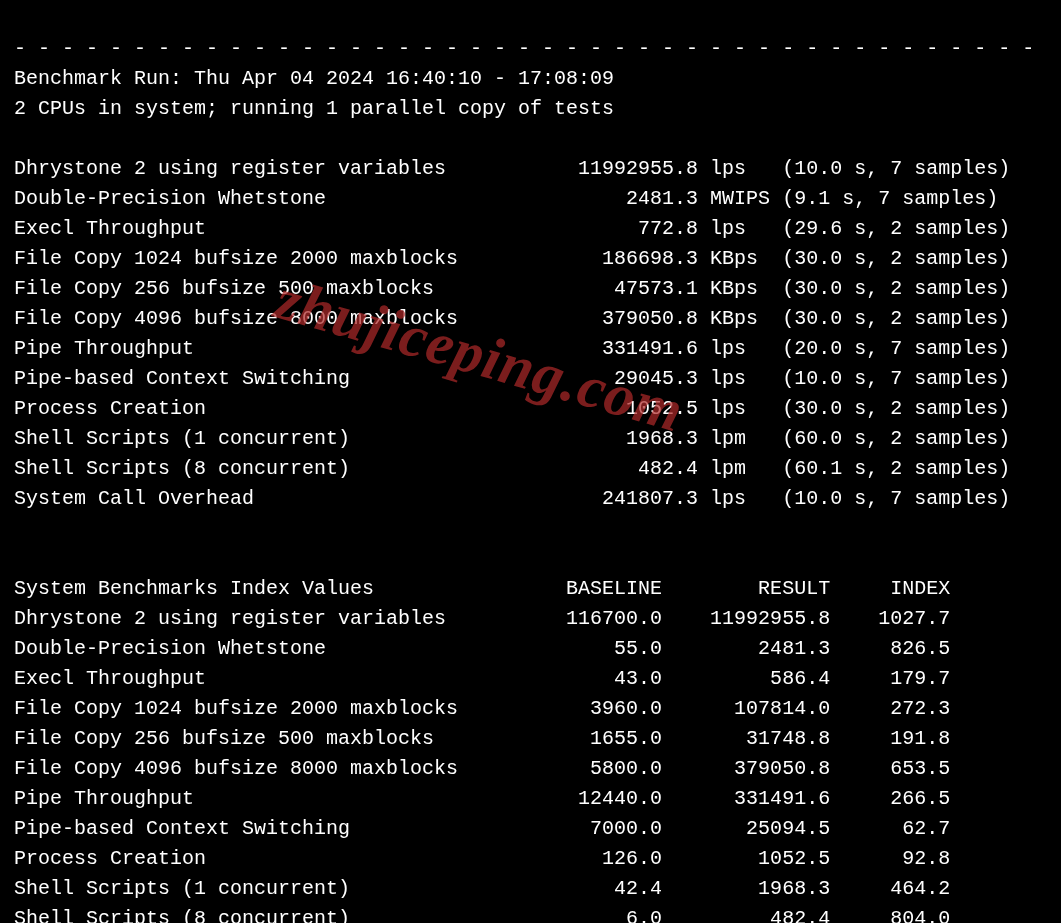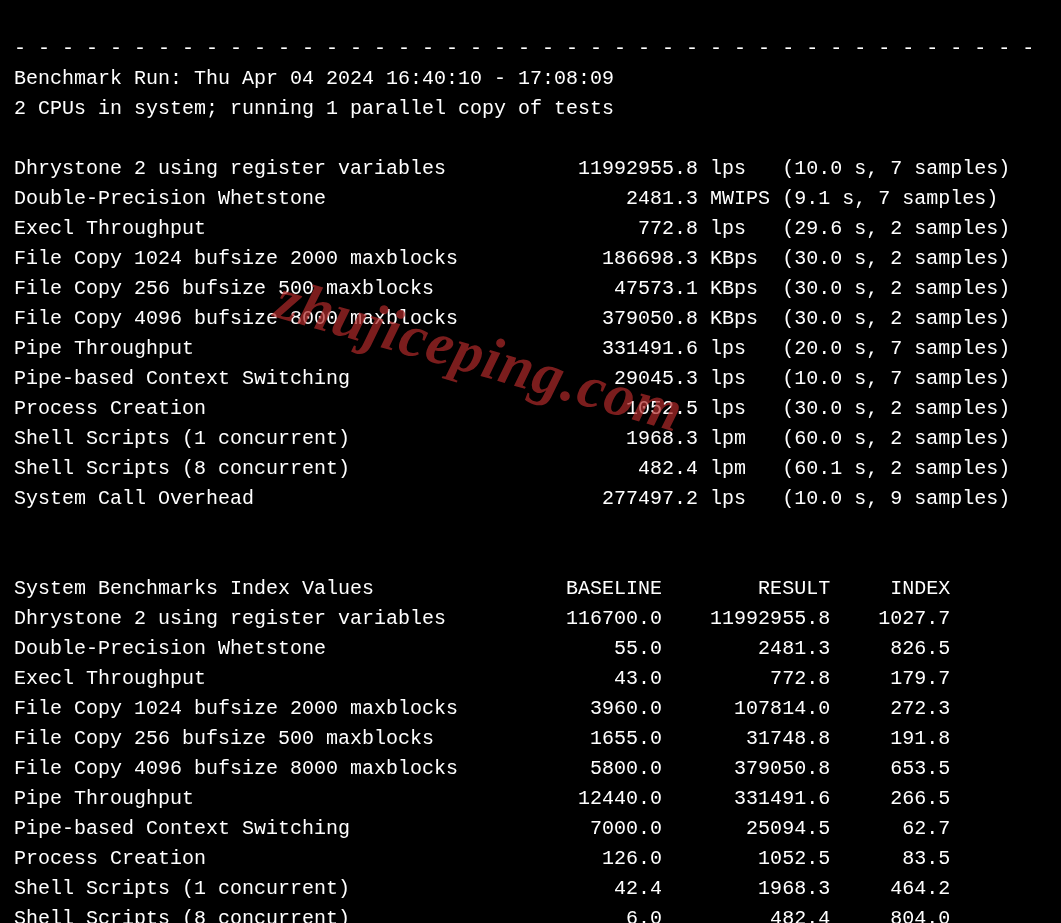--- a/index.html
+++ b/index.html
@@ -46,32 +46,32 @@
 <span>Double-Precision Whetstone                         2481.3 MWIPS (9.1 s, 7 samples)</span>
 <span>Execl Throughput                                    772.8 lps   (29.6 s, 2 samples)</span>
 <span>File Copy 1024 bufsize 2000 maxblocks            186698.3 KBps  (30.0 s, 2 samples)</span>
 <span>File Copy 256 bufsize 500 maxblocks               47573.1 KBps  (30.0 s, 2 samples)</span>
 <span>File Copy 4096 bufsize 8000 maxblocks            379050.8 KBps  (30.0 s, 2 samples)</span>
 <span>Pipe Throughput                                  331491.6 lps   (20.0 s, 7 samples)</span>
 <span>Pipe-based Context Switching                      29045.3 lps   (10.0 s, 7 samples)</span>
 <span>Process Creation                                   1052.5 lps   (30.0 s, 2 samples)</span>
 <span>Shell Scripts (1 concurrent)                       1968.3 lpm   (60.0 s, 2 samples)</span>
 <span>Shell Scripts (8 concurrent)                        482.4 lpm   (60.1 s, 2 samples)</span>
-<span>System Call Overhead                             277497.2 lps   (10.0 s, 9 samples)</span></div>
+<span>System Call Overhead                             241807.3 lps   (10.0 s, 7 samples)</span></div>
 <span> </span>
 <div id="index-block"><span>System Benchmarks Index Values                BASELINE        RESULT     INDEX</span>
 <span>Dhrystone 2 using register variables          116700.0    11992955.8    1027.7</span>
 <span>Double-Precision Whetstone                        55.0        2481.3     826.5</span>
-<span>Execl Throughput                                  43.0         772.8     179.7</span>
+<span>Execl Throughput                                  43.0         586.4     179.7</span>
 <span>File Copy 1024 bufsize 2000 maxblocks           3960.0      107814.0     272.3</span>
 <span>File Copy 256 bufsize 500 maxblocks             1655.0       31748.8     191.8</span>
 <span>File Copy 4096 bufsize 8000 maxblocks           5800.0      379050.8     653.5</span>
 <span>Pipe Throughput                                12440.0      331491.6     266.5</span>
 <span>Pipe-based Context Switching                    7000.0       25094.5      62.7</span>
-<span>Process Creation                                 126.0        1052.5      83.5</span>
+<span>Process Creation                                 126.0        1052.5      92.8</span>
 <span>Shell Scripts (1 concurrent)                      42.4        1968.3     464.2</span>
 <span>Shell Scripts (8 concurrent)                       6.0         482.4     804.0</span>
 
 
 </div>
 </div>
 
 <div class="watermark">zhujiceping.com</div>
 
 </body></html>

